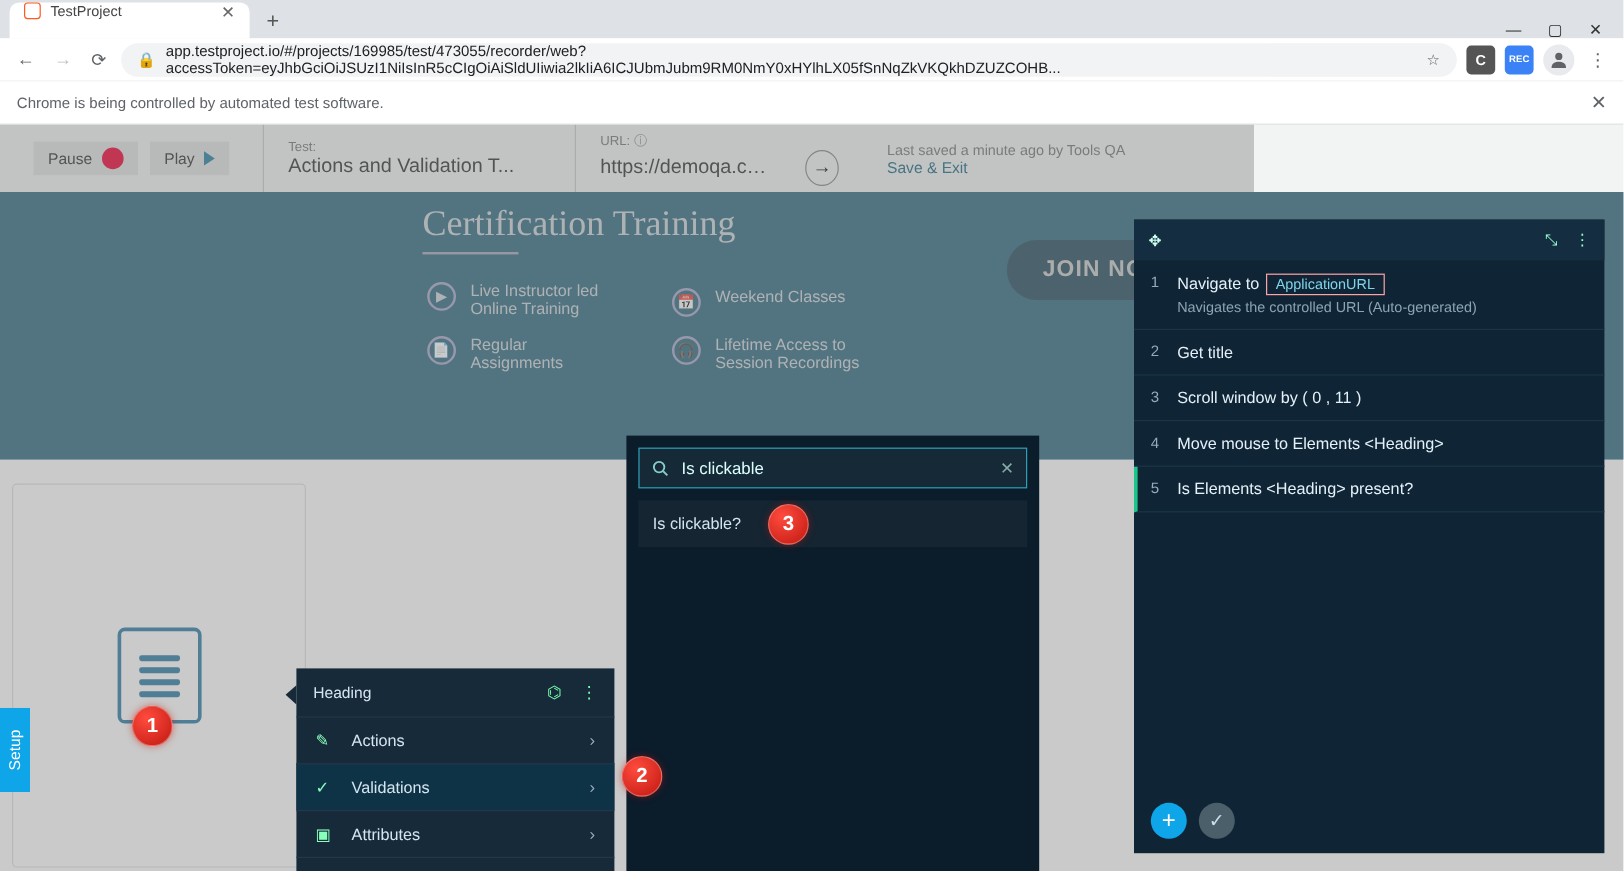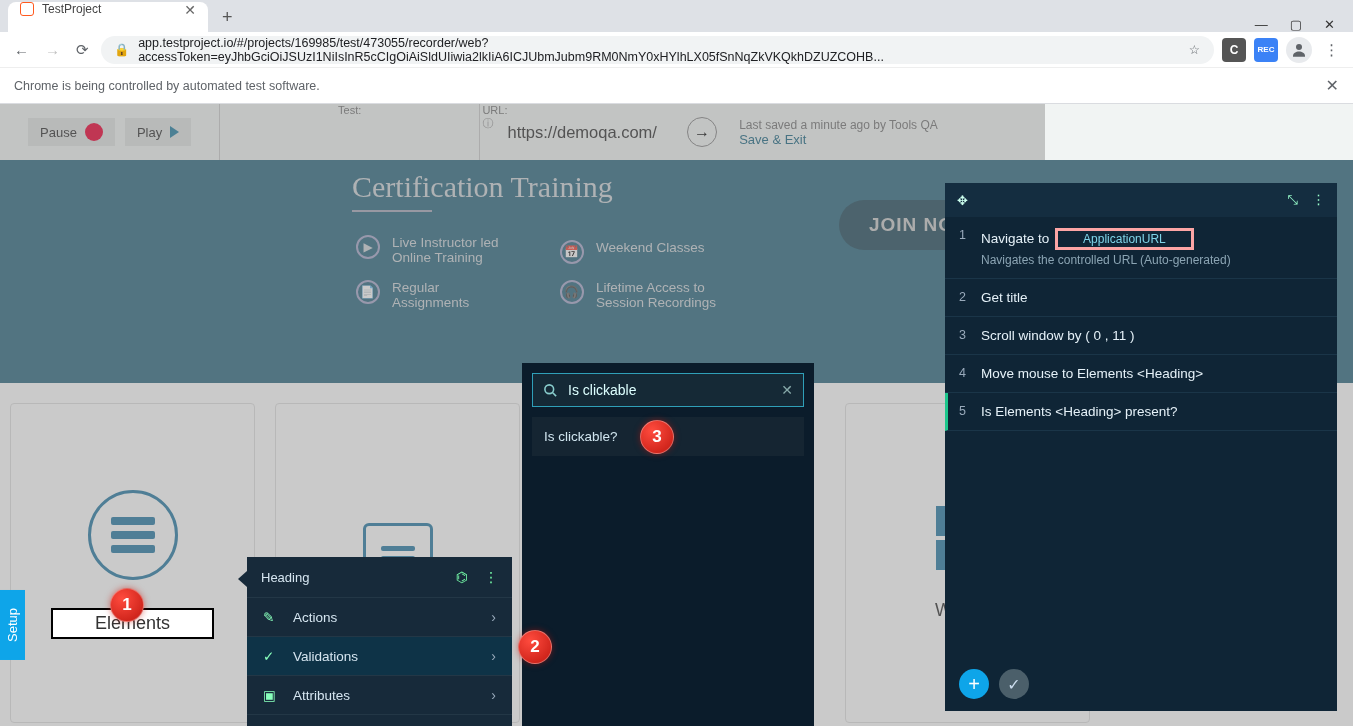--- a/index.html
+++ b/index.html
@@ -28,21 +28,21 @@
 .infobar { height: 36px; background: #fff; border-bottom: 1px solid #dadce0; display: flex; align-items: center; padding: 0 14px; font-size: 12.5px; color: #5f6368; }
 .infobar .close-info { margin-left: auto; color: #5f6368; cursor: pointer; font-size: 16px; }
 
 
 .app-header { height: 56px; background: #f1f4f3; display: flex; align-items: center; position: relative; }
 .dim-overlay { position: absolute; inset: 0; background: rgba(128,128,128,0.42); pointer-events: none; z-index: 5; }
 .hdr-ctrls { display: flex; gap: 10px; padding: 0 28px; }
 .hdr-btn { height: 28px; padding: 0 12px; background: #e0e3e2; display: flex; align-items: center; gap: 8px; font-size: 13px; color: #333; cursor: pointer; justify-content: space-between; }
 .play-ico { width: 0; height: 0; border-top: 6px solid transparent; border-bottom: 6px solid transparent; border-left: 9px solid #2680a3; }
 .pause-dot { width: 18px; height: 18px; border-radius: 50%; background: #e03; }
-.hdr-section { padding: 0 20px; border-left: 1px solid #ccc; height: 100%; display: flex; flex-direction: row; justify-content: center; }
+.hdr-section { padding: 0 20px; border-left: 1px solid #ccc; height: 100%; display: flex; flex-direction: column; justify-content: center; }
 .hdr-label { font-size: 11px; color: #777; }
 .hdr-value { font-size: 16.5px; color: #333; font-weight: 500; white-space: nowrap; overflow: hidden; text-overflow: ellipsis; }
 .hdr-url-row { display: flex; align-items: center; gap: 30px; }
 .hdr-go { width: 30px; height: 30px; border-radius: 50%; border: 1px solid #888; display: flex; align-items: center; justify-content: center; cursor: pointer; }
 .hdr-right { margin-left: auto; display: flex; gap: 10px; padding: 0 20px; align-items: center; }
 .loc-btn { padding: 7px 15px; background: #2f8aa8; color: #fff; font-size: 12.5px; cursor: pointer; }
 .hdr-save { padding: 0 20px; font-size: 12px; color: #777; }
 .hdr-save a { color: #1f6a85; text-decoration: none; display: block; font-size: 13px; }
 
 
@@ -76,38 +76,38 @@
 .ctx-menu { position: absolute; left: 247px; top: 557px; width: 265px; background: #172a3a; z-index: 30; color: #d5e5f0; font-size: 13.5px; }
 .ctx-header { padding: 12px 14px; display: flex; align-items: center; gap: 10px; font-size: 13px; }
 .ctx-arrow { position: absolute; left: -9px; top: 14px; width: 0; height: 0; border-top: 8px solid transparent; border-bottom: 8px solid transparent; border-right: 9px solid #172a3a; }
 .ctx-hdr-ico { margin-left: auto; color: #7fa; cursor: pointer; font-size: 14px; }
 .ctx-item { padding: 11px 16px; display: flex; align-items: center; gap: 14px; border-top: 1px solid #233746; cursor: pointer; }
 .ctx-item.active { background: #0e3347; }
 .ctx-item .chev { margin-left: auto; color: #9ab; font-size: 14px; }
 .ctx-ico { width: 16px; color: #8fb; }
 
 
-.search-popup { position: absolute; left: 522px; top: 363px; width: 292px; height: 363px; background: #0b1c2b; z-index: 30; color: #cfe; }
+.search-popup { position: absolute; left: 522px; top: 363px; width: 344px; height: 363px; background: #0b1c2b; z-index: 30; color: #cfe; }
 .search-box { margin: 10px; height: 34px; border: 1px solid #2f9fb8; background: #152936; display: flex; align-items: center; padding: 0 10px; gap: 10px; }
 .search-box input { flex: 1; background: transparent; border: none; color: #dff; font-size: 14px; outline: none; }
 .search-box .clear { color: #8aa; cursor: pointer; font-size: 14px; }
 .search-result { margin: 0 10px; padding: 12px 12px; background: #152532; font-size: 13.5px; color: #d0e5ef; cursor: pointer; }
 
 
 .steps-panel { position: absolute; right: 16px; top: 183px; width: 392px; height: 528px; background: #0f2536; z-index: 40; color: #d3e6f0; font-size: 13px; }
 .steps-hdr { height: 34px; display: flex; align-items: center; padding: 0 12px; background: #142d40; }
 .move-ico { cursor: move; color: #cfe; }
 .steps-hdr-right { margin-left: auto; display: flex; gap: 14px; color: #9fc; }
 .step-row { padding: 11px 14px; border-bottom: 1px solid #1a3548; display: flex; gap: 12px; align-items: flex-start; cursor: pointer; }
 .step-row.current { border-left: 3px solid #1cc68b; padding-left: 11px; }
 .step-num { color: #9ab; font-size: 12.5px; min-width: 10px; }
 .step-content { flex: 1; }
 .step-title { color: #e5f1f8; font-size: 13.5px; }
 .step-sub { color: #8ba4b3; font-size: 12px; margin-top: 3px; }
-.app-url-badge { display: inline-block; border: 3px solid #fca5a5; padding: 1px 25px; color: #7fd4e8; font-size: 12px; margin-left: 2px; }
+.app-url-badge { display: inline-block; border: 1px solid #fca5a5; padding: 1px 7px; color: #7fd4e8; font-size: 12px; margin-left: 2px; }
 .steps-footer { position: absolute; bottom: 12px; left: 14px; display: flex; gap: 10px; }
 .footer-btn { width: 30px; height: 30px; border-radius: 50%; display: flex; align-items: center; justify-content: center; cursor: pointer; font-size: 16px; }
 .footer-add { background: #0ea5e9; color: #fff; font-size: 20px; }
 .footer-check { background: #4b5f6a; color: #cde; }
 
 
 .marker { position: absolute; width: 34px; height: 34px; border-radius: 50%; background: radial-gradient(circle at 35% 30%, #ff4b3e, #c01810); color: #fff; display: flex; align-items: center; justify-content: center; font-size: 17px; font-weight: 700; z-index: 50; box-shadow: 0 0 6px rgba(200,20,10,.5); border: 1px solid rgba(255,255,255,.3); }
 
 svg { display: block; }
 </style>
@@ -160,20 +160,21 @@
       <span>Pause</span>
       <span class="pause-dot"></span>
     </div>
     <div class="hdr-btn">
       <span>Play</span>
       <span class="play-ico"></span>
     </div>
   </div>
   <div class="hdr-section" style="width:260px">
     <div class="hdr-label">Test:</div>
+    <div class="hdr-value">Actions and Validation T...</div>
   </div>
   <div class="hdr-section" style="width:240px">
     <div class="hdr-label"><span>URL:</span> <span style="color:#999">ⓘ</span></div>
     <div class="hdr-url-row">
       <div class="hdr-value">https://demoqa.com/</div>
       <div class="hdr-go">→</div>
     </div>
   </div>
   <div class="hdr-save">
     <div>Last saved a minute ago by Tools QA</div>
@@ -208,30 +209,20 @@
     <div>
         <div>Lifetime Access to</div>
         <div>Session Recordings</div>
       </div>
   </div>
   <div class="join-btn">JOIN NOW</div>
 </div>
 
 <div class="cards-row">
   <div class="cards-dim"></div>
-  <div class="card inspected">
-    <div class="card-icon">
-      <div class="bars">
-          <span></span>
-          <span></span>
-          <span></span>
-        </div>
-    </div>
-    <div class="card-title highlighted">Elements</div>
-  </div>
   <div class="card">
     <div class="card-icon doc">
       <div class="bars" style="gap:5px">
           <span style="width:34px;height:5px"></span>
           <span style="width:34px;height:5px"></span>
           <span style="width:34px;height:5px"></span>
           <span style="width:34px;height:5px"></span>
         </div>
     </div>
   </div>

